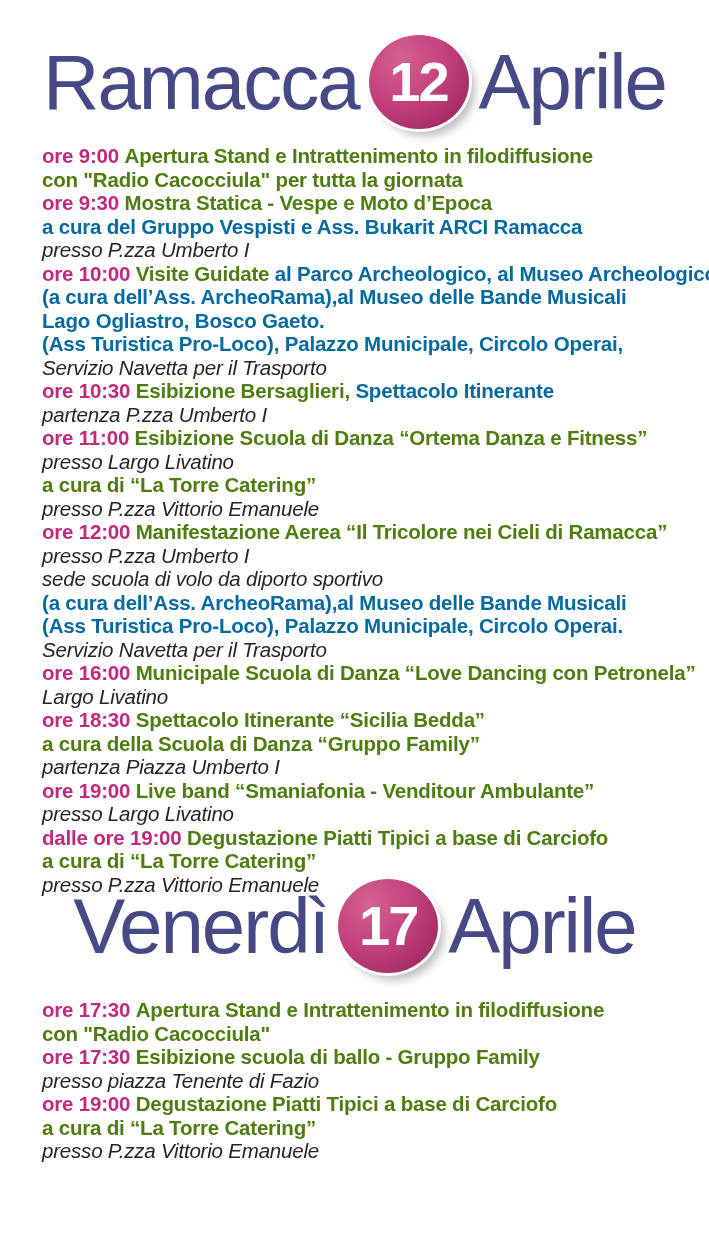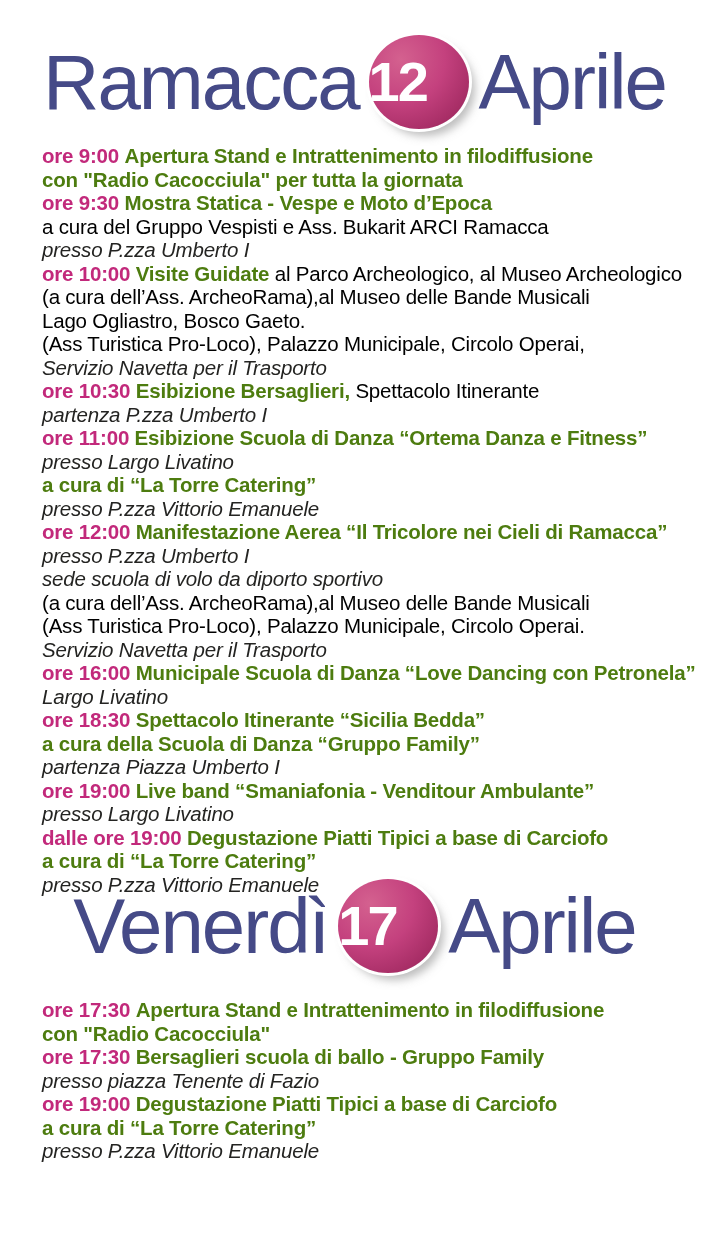--- a/index.html
+++ b/index.html
@@ -14,36 +14,36 @@
   .day-header.first { margin-top:34px; margin-bottom:14px; }
   .day-header.second { margin-top:-18px; margin-bottom:24px; }
   .day-word {
     font-size:78px; letter-spacing:-2px; color:#454a87;
     line-height:1; white-space:nowrap;
   }
   .badge {
     width:100px; height:94px; border-radius:50%;
     background:radial-gradient(circle at 32% 26%, #d4618f 0%, #c4417e 45%, #a62d65 78%, #8f2355 100%);
     box-shadow:0 0 0 3px #ffffff, 6px 7px 9px rgba(125,125,125,0.5);
-    display:flex; align-items:center; 
+    display:flex; align-items:center; justify-content:center;
     flex:0 0 auto;
   }
   .badge-num {
     color:#ffffff; font-size:56px; font-weight:bold; letter-spacing:-2px; line-height:1;
   }
 
   .events {
     padding-left:42px; padding-right:10px;
     font-size:20.5px; line-height:23.5px; letter-spacing:-0.2px;
     color:#1c1c1a;
   }
   .line { white-space:nowrap; }
   .seg.time  { color:#c2297b; font-weight:bold; }
   .seg.bold  { font-weight:bold; color:#4d7c0f; }
-  .seg.regular { font-weight:normal; color:#000000; }
+  .seg.regular { font-weight:bold; color:#0369a1; }
   .seg.italic  { font-style:italic; font-weight:normal; color:#242422; }
 </style>
 </head>
 <body>
 
 <div class="page">
 
   <section>
     <header class="day-header first">
       <span class="day-word">Ramacca</span>
@@ -92,21 +92,21 @@
     <header class="day-header second">
       <span class="day-word">Venerdì</span>
       <span class="badge">
         <span class="badge-num">17</span>
       </span>
       <span class="day-word">Aprile</span>
     </header>
     <div class="events">
         <div class="line"><span class="seg time">ore 17:30</span> <span class="seg bold">Apertura Stand e Intrattenimento in filodiffusione</span></div>
         <div class="line"><span class="seg bold">con "Radio Cacocciula"</span></div>
-        <div class="line"><span class="seg time">ore 17:30</span> <span class="seg bold">Bersaglieri scuola di ballo - Gruppo Family</span></div>
+        <div class="line"><span class="seg time">ore 17:30</span> <span class="seg bold">Esibizione scuola di ballo - Gruppo Family</span></div>
         <div class="line"><span class="seg italic">presso piazza Tenente di Fazio</span></div>
         <div class="line"><span class="seg time">ore 19:00</span> <span class="seg bold">Degustazione Piatti Tipici a base di Carciofo</span></div>
         <div class="line"><span class="seg bold">a cura di “La Torre Catering”</span></div>
         <div class="line"><span class="seg italic">presso P.zza Vittorio Emanuele</span></div>
       </div>
   </section>
 
 </div>
 
 </body></html>

